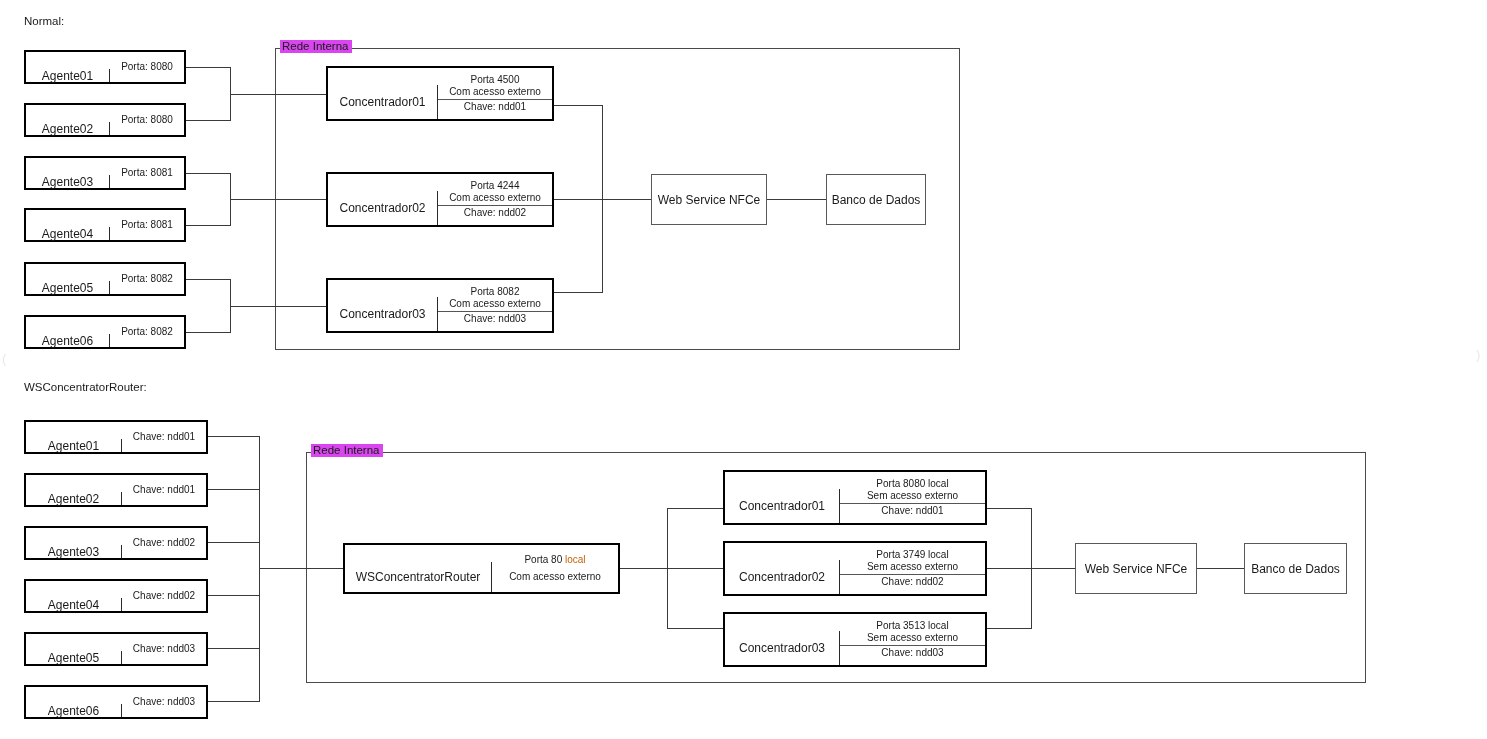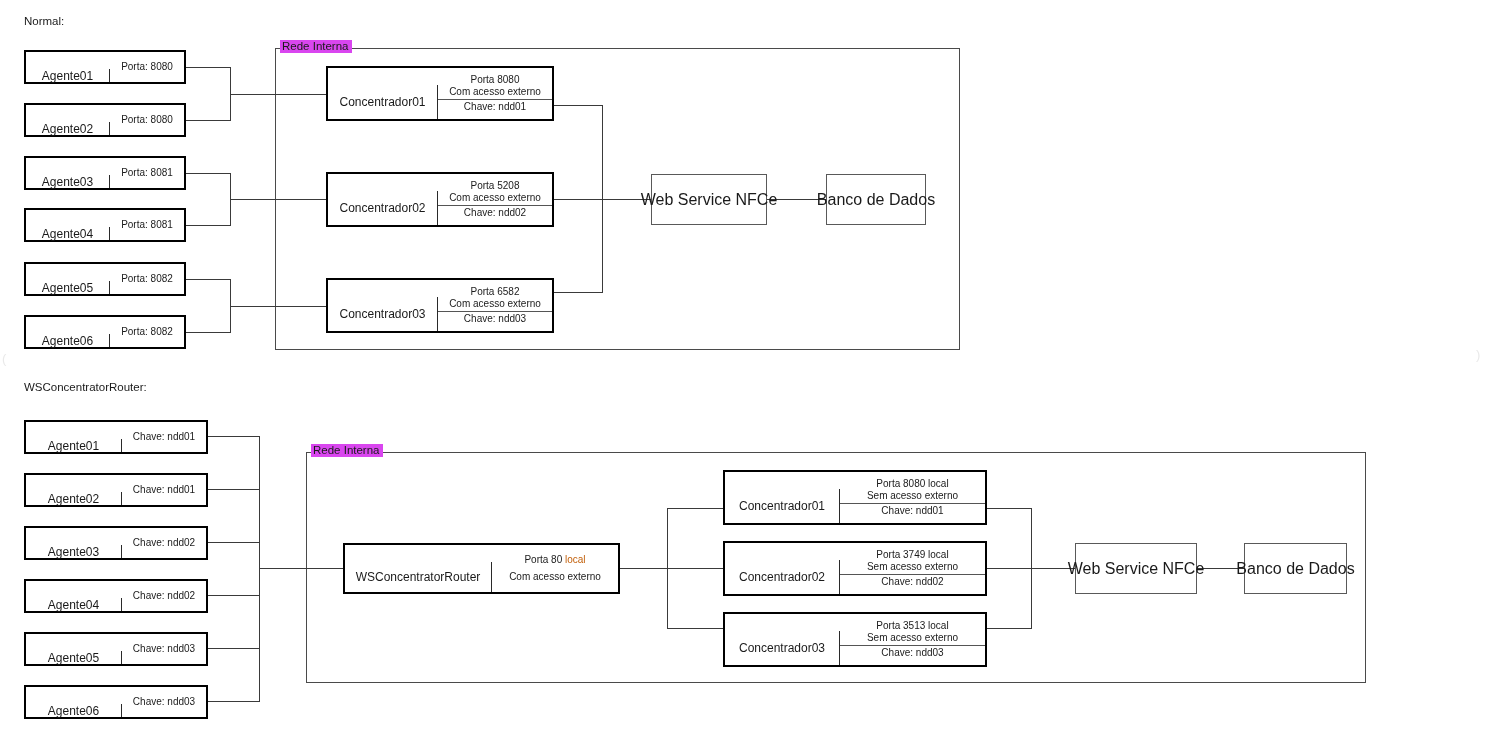--- a/index.html
+++ b/index.html
@@ -104,21 +104,21 @@
 
   
   .plain-box {
     position: absolute;
     box-sizing: border-box;
     border: 1.3px solid #595959;
     background: #ffffff;
     display: flex;
     align-items: center;
     justify-content: center;
-    font-size: 16px;
+    font-size: 12px;
     color: #1a1a1a;
     white-space: nowrap;
   }
 
   
   .artifact {
     position: absolute;
     color: #e9e9e9;
     font-size: 13px;
     line-height: 1;
@@ -191,37 +191,37 @@
   <div class="node" style="left:24px; top:315px; width:162px; height:34px;">
     <div class="cell-left" style="width:84px;">Agente06</div>
     <div class="cell-right">
       <div class="rline">Porta: 8082</div>
     </div>
   </div>
 
   <div class="node" style="left:326px; top:66px; width:228px; height:55px;">
     <div class="cell-left" style="width:110px;">Concentrador01</div>
     <div class="cell-right">
-      <div class="rline">Porta 8080</div>
+      <div class="rline">Porta 4500</div>
       <div class="rline">Com acesso externo</div>
       <div class="rline sep">Chave: ndd01</div>
     </div>
   </div>
   <div class="node" style="left:326px; top:172px; width:228px; height:55px;">
     <div class="cell-left" style="width:110px;">Concentrador02</div>
     <div class="cell-right">
-      <div class="rline">Porta 5208</div>
+      <div class="rline">Porta 4244</div>
       <div class="rline">Com acesso externo</div>
       <div class="rline sep">Chave: ndd02</div>
     </div>
   </div>
   <div class="node" style="left:326px; top:278px; width:228px; height:55px;">
     <div class="cell-left" style="width:110px;">Concentrador03</div>
     <div class="cell-right">
-      <div class="rline">Porta 6582</div>
+      <div class="rline">Porta 8082</div>
       <div class="rline">Com acesso externo</div>
       <div class="rline sep">Chave: ndd03</div>
     </div>
   </div>
 
   <div class="plain-box" style="left:651px; top:174px; width:116px; height:51px;">Web Service NFCe</div>
   <div class="plain-box" style="left:826px; top:174px; width:100px; height:51px;">Banco de Dados</div>
 
   <div class="abs section-label" style="left:24px; top:382px;">WSConcentratorRouter:</div>
 

